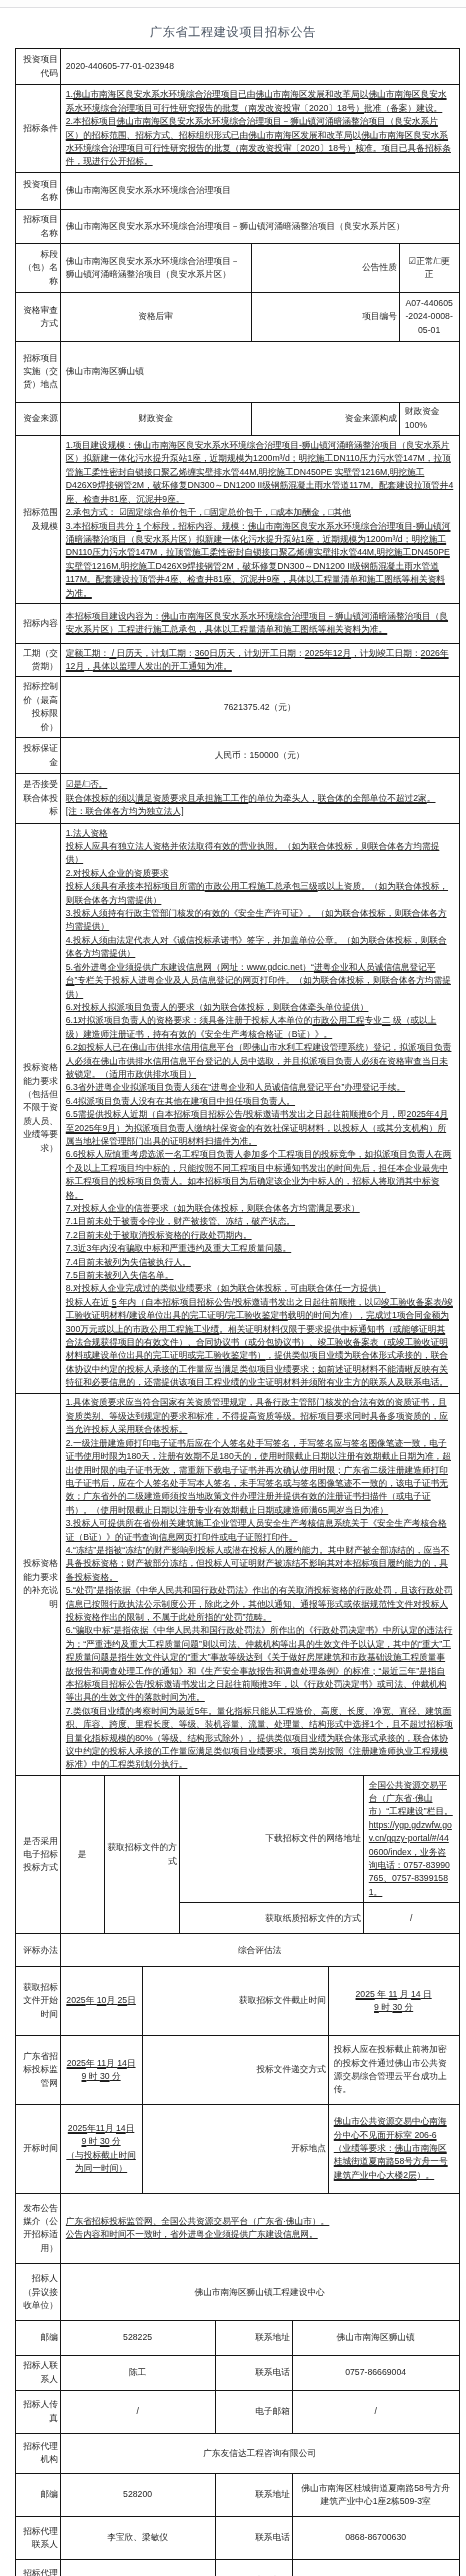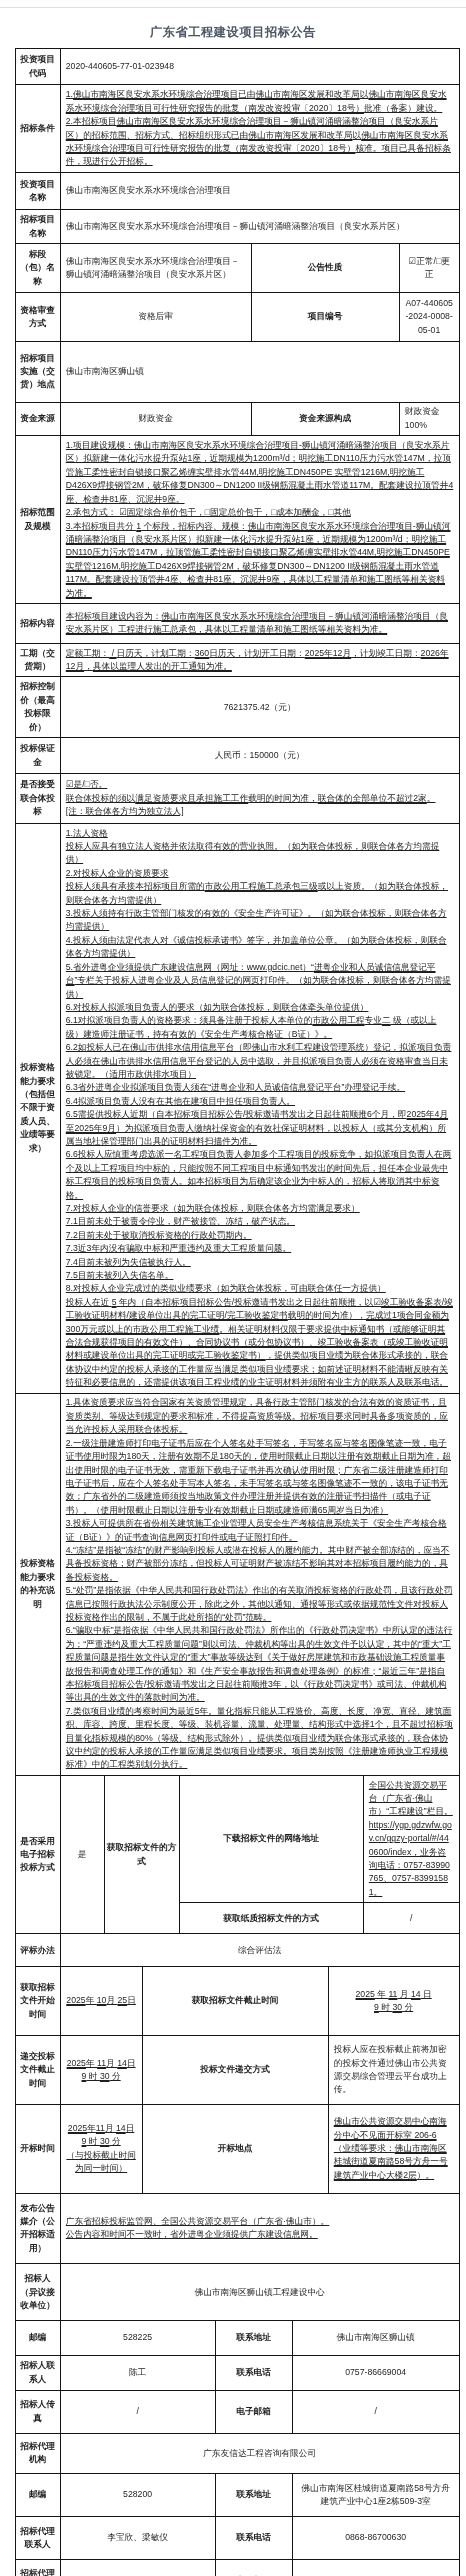--- a/index.html
+++ b/index.html
@@ -4,35 +4,35 @@
 <style>
   html,body{margin:0;padding:0;}
   body{
     width:466px;min-height:2576px;background:#ffffff;
     font-family:"Liberation Sans","DejaVu Sans",sans-serif;
     color:#1f1f1f;-webkit-font-smoothing:antialiased;
   }
   .top-bar{height:7px;background:#fdfdfd;border-bottom:0.6px solid #dfdfe2;}
   .page-title{
     margin:15.7px 0 7px 0;text-align:center;
-    font-size:12.2px;font-weight:bold;color:#4b5563;letter-spacing:0.6px;
+    font-size:12.2px;font-weight:normal;color:#4b5563;letter-spacing:0.6px;
   }
   .doc{margin-left:14.6px;}
   table.main{
     border-collapse:collapse;table-layout:fixed;width:444px;
     border:1.2px solid #141414;
   }
   td{
     border:0.6px solid #141414;
     font-size:8.7px;line-height:13.4px;
     padding:2.9px 5.2px;vertical-align:middle;
     word-break:break-word;overflow-wrap:break-word;
     background:#fff;
   }
-  td.lbl{text-align:center;padding:2.9px 1.7px;font-weight:bold;}
+  td.lbl{text-align:right;padding:2.9px 1.7px;}
   td.center{text-align:center;}
   td.breakall{word-break:break-all;}
   .para{margin:0;text-align:inherit;text-decoration:underline;}
   .u{text-decoration:underline;text-underline-offset:1.7px;}
 </style>
 </head>
 <body>
 
 <div class="top-bar"></div>
 
@@ -134,21 +134,21 @@
 
 <tr>
   <td class="lbl" style="height:29px">投标保证金</td>
   <td colspan="10" class="center">人民币：150000（元）</td>
 </tr>
 
 <tr>
   <td class="lbl" style="height:43px">是否接受联合体投标</td>
   <td colspan="10">
             <div class="para"><span>☑是/□否。</span></div>
-            <div class="para"><span>联合体投标的须以</span><span class="u">满足资质要求且承担施工工作</span><span>载明的时间为准，</span><span class="u">联合体的全部单位不超过2家</span><span>。[注：联合体各方均为独立法人]</span></div>
+            <div class="para"><span>联合体投标的须以</span><span class="u">满足资质要求且承担施工工作</span><span>的单位为牵头人，</span><span class="u">联合体的全部单位不超过2家</span><span>。[注：联合体各方均为独立法人]</span></div>
           </td>
 </tr>
 
 <tr>
   <td class="lbl">投标资格能力要求（包括但不限于资质人员、业绩等要求）</td>
   <td colspan="10">
             <div class="para"><span>1.法人资格</span></div>
             <div class="para"><span>投标人应具有独立法人资格并依法取得有效的营业执照。（如为联合体投标，则联合体各方均需提供）</span></div>
             <div class="para"><span>2.对投标人企业的资质要求</span></div>
             <div class="para"><span>投标人须具有承接本招标项目所需的</span><span class="u">市政公用工程施工总承包三级</span><span>或以上资质。（如为联合体投标，则联合体各方均需提供）</span></div>
@@ -211,21 +211,21 @@
             <div class="para"><span class="u">2025</span><span>年 </span><span class="u">10</span><span>月 </span><span class="u">25</span><span>日</span></div>
           </td>
   <td colspan="5" class="lbl">获取招标文件截止时间</td>
   <td colspan="3" class="center">
             <div class="para"><span class="u">2025</span><span> 年 </span><span class="u">11</span><span> 月 </span><span class="u">14</span><span> 日</span></div>
             <div class="para"><span class="u">9</span><span> 时 </span><span class="u">30</span><span> 分</span></div>
           </td>
 </tr>
 
 <tr>
-  <td class="lbl" style="height:62px">递交投标文件截止时间</td>
+  <td class="lbl" style="height:62px">广东省招标投标监管网</td>
   <td colspan="2" class="center">
             <div class="para"><span class="u">2025</span><span>年 </span><span class="u">11</span><span>月 </span><span class="u">14</span><span>日</span></div>
             <div class="para"><span class="u">9</span><span> 时 </span><span class="u">30</span><span> 分</span></div>
           </td>
   <td colspan="5" class="lbl">投标文件递交方式</td>
   <td colspan="3">投标人应在投标截止前将加密的投标文件通过佛山市公共资源交易综合管理云平台成功上传。</td>
 </tr>
 
 <tr>
   <td class="lbl" style="height:82px">开标时间</td>

